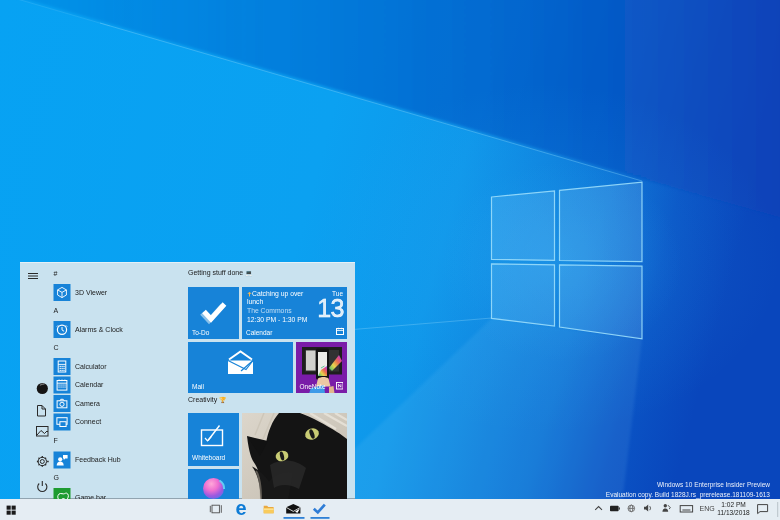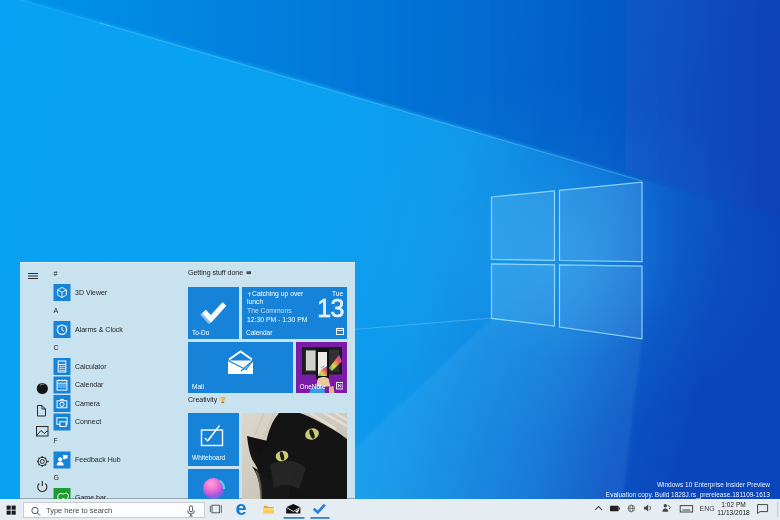--- a/index.html
+++ b/index.html
@@ -308,31 +308,20 @@
         <path d="M14 58c4 6 5 16 5 29" stroke="#8d857a" stroke-width="2" fill="none" opacity="0.6"></path>
         <ellipse cx="40" cy="43" rx="6.4" ry="5.2" fill="#c9cc74" transform="rotate(-14 40 43)"></ellipse>
         <ellipse cx="40" cy="43" rx="1.9" ry="4.6" fill="#1a1a1a" transform="rotate(-14 40 43)"></ellipse>
         <ellipse cx="70" cy="21" rx="7" ry="5.5" fill="#c9cc74" transform="rotate(-20 70 21)"></ellipse>
         <ellipse cx="70" cy="21" rx="2.1" ry="4.9" fill="#1a1a1a" transform="rotate(-20 70 21)"></ellipse>
       </svg>
     </div>
   </div>
 
   <div id="bar">
-    <div id="sbox">
-      <svg class="abs" style="left:6px;top:2.5px;" width="12" height="11" viewBox="0 0 12 11">
-        <circle cx="5" cy="4.5" r="3.2" stroke="#555" stroke-width="1" fill="none"></circle>
-        <path d="M7.4 6.9L10.2 9.7" stroke="#555" stroke-width="1"></path>
-      </svg>
-      <span>Type here to search</span>
-      <svg class="abs" style="left:162px;top:2px;" width="10" height="12" viewBox="0 0 10 12">
-        <rect x="3.4" y="0.8" width="3.2" height="6" rx="1.6" stroke="#555" stroke-width="1" fill="none"></rect>
-        <path d="M1.6 5.5a3.4 3.4 0 0 0 6.8 0M5 9v2M3.4 11h3.2" stroke="#555" stroke-width="1" fill="none"></path>
-      </svg>
-    </div>
     <svg class="abs" width="780" height="21" viewBox="0 0 780 21" style="left:0;top:0;">
 
       <g fill="#1a1a1a">
         <rect x="6.6" y="6.6" width="4.1" height="4.1"></rect>
           <rect x="11.6" y="6.6" width="4.1" height="4.1"></rect>
         <rect x="6.6" y="11.6" width="4.1" height="4.1"></rect>
           <rect x="11.6" y="11.6" width="4.1" height="4.1"></rect>
       </g>
 
       <g stroke="#4f4f4f" stroke-width="0.9" fill="none">

